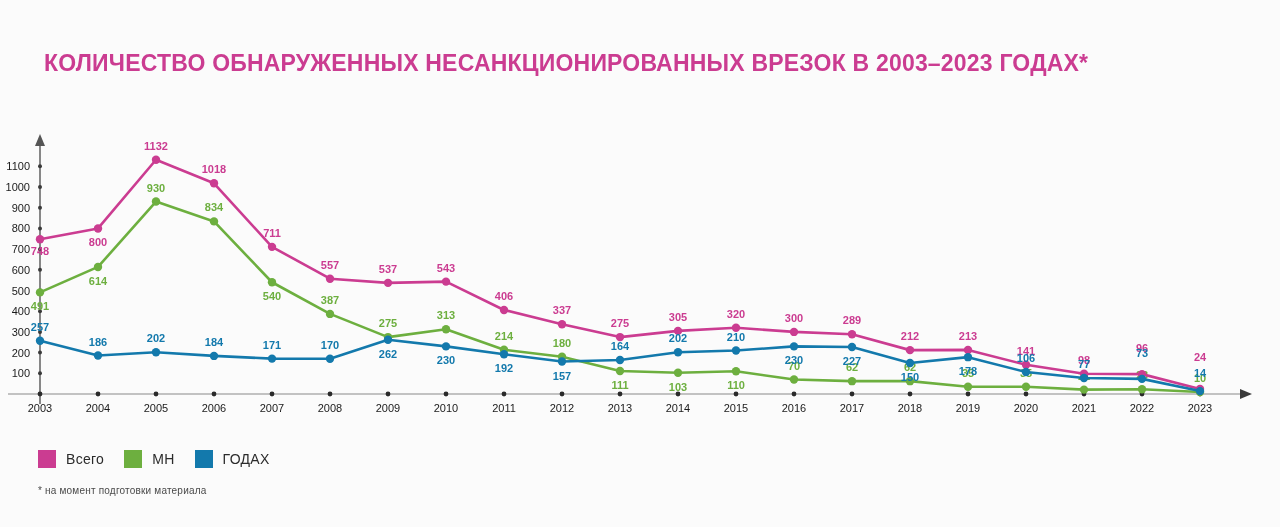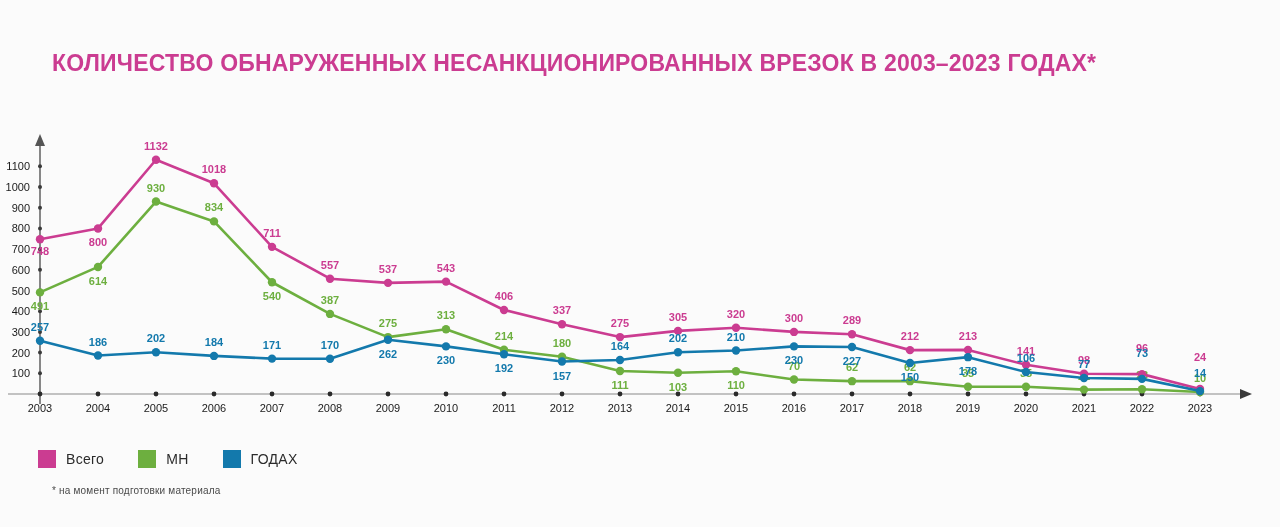--- a/index.html
+++ b/index.html
@@ -7,53 +7,52 @@
     margin: 0; padding: 0;
     width: 1280px; height: 527px;
     background: #fbfbfb;
     font-family: "Liberation Sans", sans-serif;
     overflow: hidden;
   }
   #page { position: relative; width: 1280px; height: 527px; background: #fbfbfb; }
 
   #chart-title {
     position: absolute;
-    left: 52px; top: 50px;
+    left: 44px; top: 50px;
     font-size: 23px;
     font-weight: bold;
     letter-spacing: 0.2px;
     color: #cb3c91;
     white-space: nowrap;
   }
 
   #plot-area {
     position: absolute;
     left: 0; top: 130px;
     width: 1280px; height: 300px;
   }
   #plot-svg { display: block; }
 
   #legend {
     position: absolute;
     left: 38px; top: 450px;
     display: flex;
     align-items: center;
-    gap: 34px;
+    gap: 20px;
   }
   .legend-item { display: flex; align-items: center; gap: 10px; }
   .legend-swatch { width: 18px; height: 18px; display: block; }
   .legend-label { font-size: 14px; color: #2b2b2b; letter-spacing: .3px; }
 
   #footnote {
     position: absolute;
     left: 38px; top: 485px;
     font-size: 10px;
     color: #4a4a4a;
     letter-spacing: .2px;
-    margin-left: 14px;
   }
   .axis-tick-label { font-size: 11px; fill: #1a1a1a; font-family: "Liberation Sans", sans-serif; }
   .ylabel { font-size: 11px; fill: #1a1a1a; font-family: "Liberation Sans", sans-serif; }
   .pt-label { font-size: 11px; font-weight: bold; font-family: "Liberation Sans", sans-serif; }
 </style>
 </head>
 <body>
 
 <div id="page">
 

